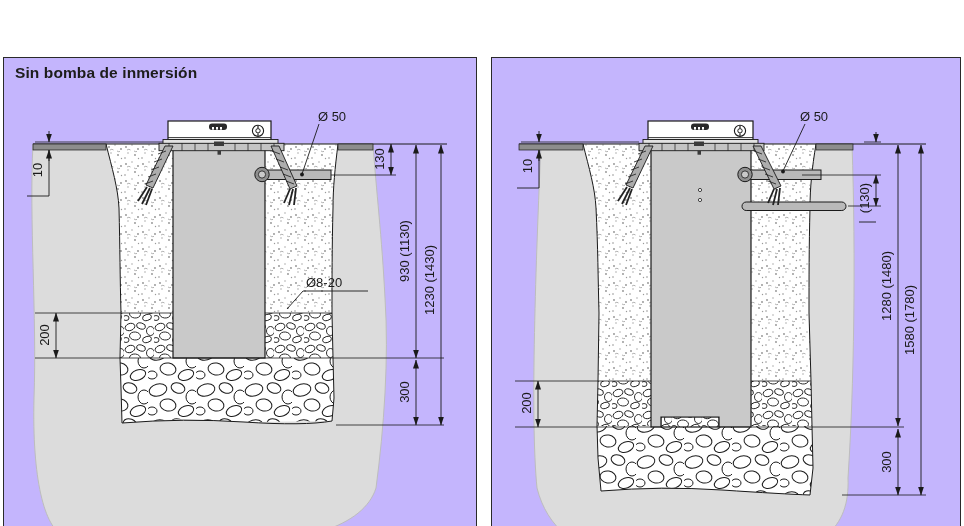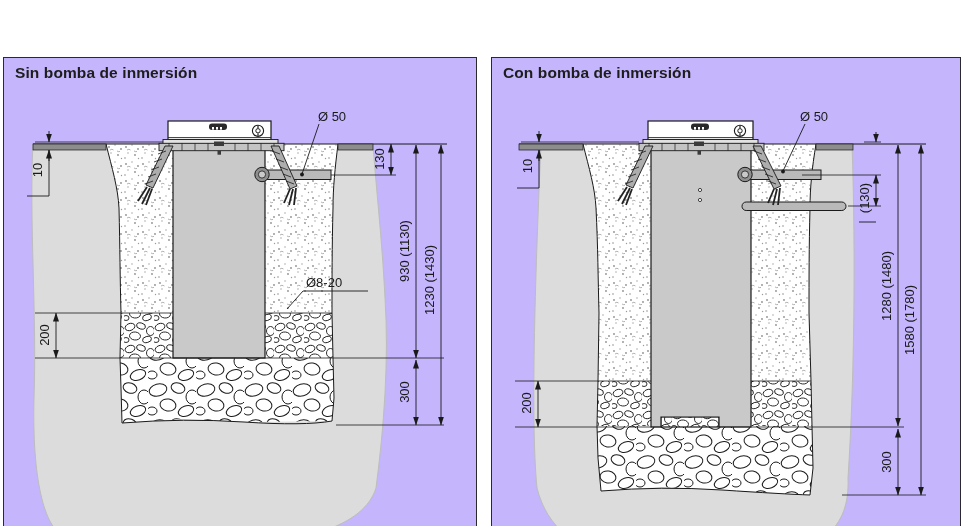--- a/index.html
+++ b/index.html
@@ -202,21 +202,20 @@
 
       <g>
         <line x1="299" y1="233" x2="364" y2="233" stroke="#1a1a1a" stroke-width="0.9"></line>
         <line x1="299" y1="233" x2="283" y2="251" stroke="#1a1a1a" stroke-width="0.9"></line>
         <text x="302" y="229" text-anchor="start">Ø8-20</text>
       </g>
     </svg>
   </div>
 
   <div class="panel" id="panel-right">
-    <div class="panel-title">Con bomba de inmersión</div>
 
     <svg class="diagram" width="467" height="503" viewBox="0 0 467 503">
 
       <path d="M49,86 L91,86 L324,86 L360,86 C364,200 362,330 356,420 C358,470 330,498 250,498
                L120,494 C85,492 55,470 45,430 C38,360 44,200 49,86 Z" fill="#dcdcdc" stroke="#bdbdbd" stroke-width="1"></path>
 
       <path d="M91,86 L324,86 C320,110 318,130 318,150 C317,190 317,220 317,255 L319,323
                L106,323 L107,255 C106,220 106,190 104,150 C103,130 97,110 91,86 Z" fill="url(#sand)"></path>
 
       <polygon points="106,323 319,323 320,368 105,368" fill="url(#stones-s)"></polygon>

